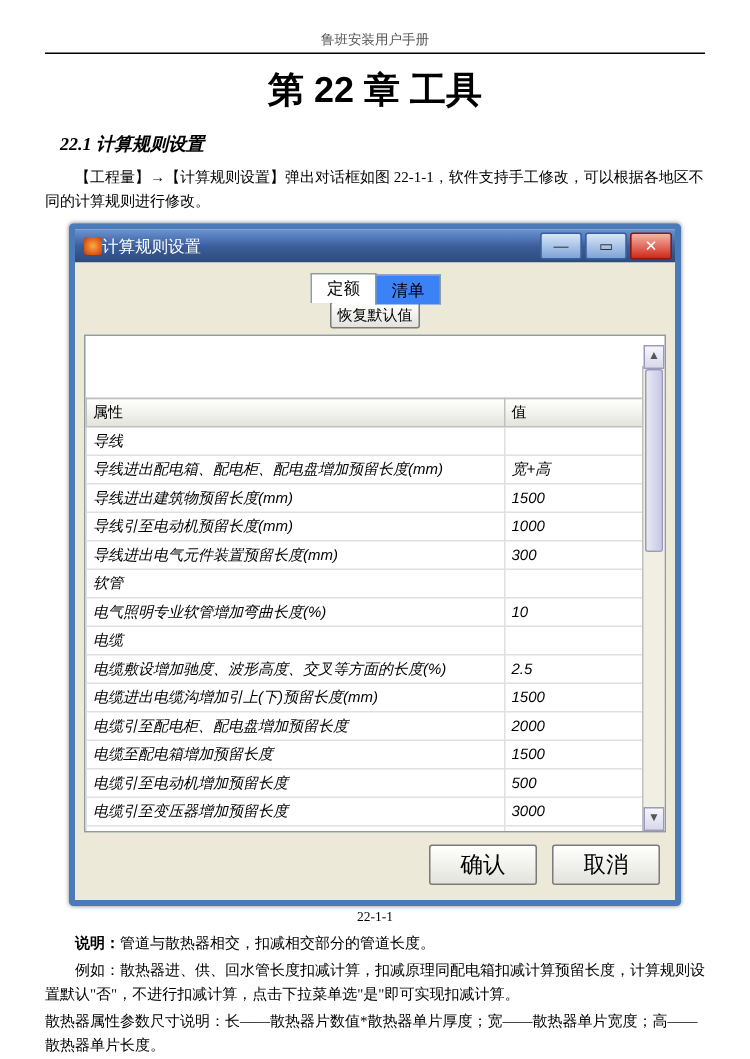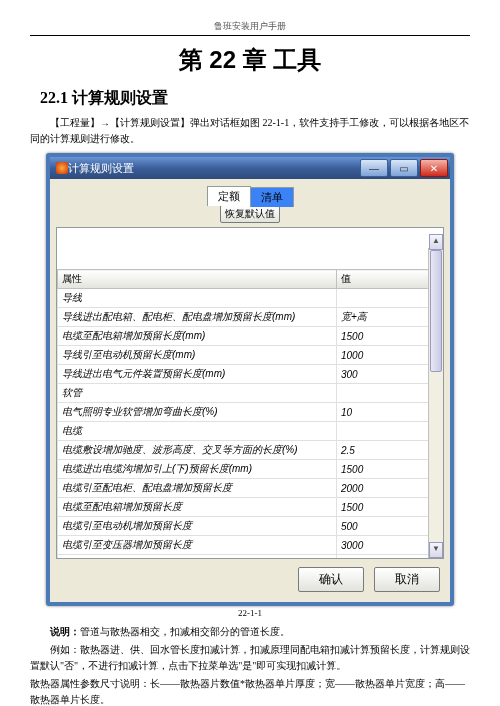--- a/index.html
+++ b/index.html
@@ -26,23 +26,24 @@
     margin-bottom: 8px;
   }
   .chapter-title {
     text-align: center;
     font-size: 24px;
     font-weight: bold;
     font-family: Liberation Sans, sans-serif;
     margin-bottom: 12px;
   }
   .section-title {
-    font-size: 16px;
+    font-size: 12px;
     font-weight: bold;
     margin: 8px 0 6px 10px;
+    font-style: italic;
   }
   .body-text {
     font-size: 10px;
     line-height: 1.6;
     text-indent: 2em;
     margin: 2px 0;
   }
   .bold { font-weight: bold; }
   
   .window {
@@ -100,21 +101,21 @@
     position: relative;
     top: 1px;
     margin-right: -1px;
   }
   .tab.inactive { background: #3b82f6; top:2px; }
   .btn {
     background: linear-gradient(to bottom,#fff,#e3e3dc);
     border: 1px solid #7a7a7a;
     border-radius: 2px;
     padding: 2px 8px;
-    font-size: 12px;
+    font-size: 15px;
     font-family: inherit;
   }
   .restore-btn { padding: 1px 4px; font-size:10px;}
   .grid-wrap {
     background: #fff;
     border: 1px solid #919b9c;
     height: 330px;
     overflow: hidden;
     position: relative;
   }
@@ -219,21 +220,21 @@
           <tbody id="grid-body">
               <tr>
                 <td class="col-prop">导线</td>
                 <td class="col-val"></td>
               </tr>
               <tr>
                 <td class="col-prop">导线进出配电箱、配电柜、配电盘增加预留长度(mm)</td>
                 <td class="col-val">宽+高</td>
               </tr>
               <tr>
-                <td class="col-prop">电缆至配电箱增加预留长度(mm)</td>
+                <td class="col-prop">导线进出建筑物预留长度(mm)</td>
                 <td class="col-val">1500</td>
               </tr>
               <tr>
                 <td class="col-prop">导线引至电动机预留长度(mm)</td>
                 <td class="col-val">1000</td>
               </tr>
               <tr>
                 <td class="col-prop">导线进出电气元件装置预留长度(mm)</td>
                 <td class="col-val">300</td>
               </tr>

